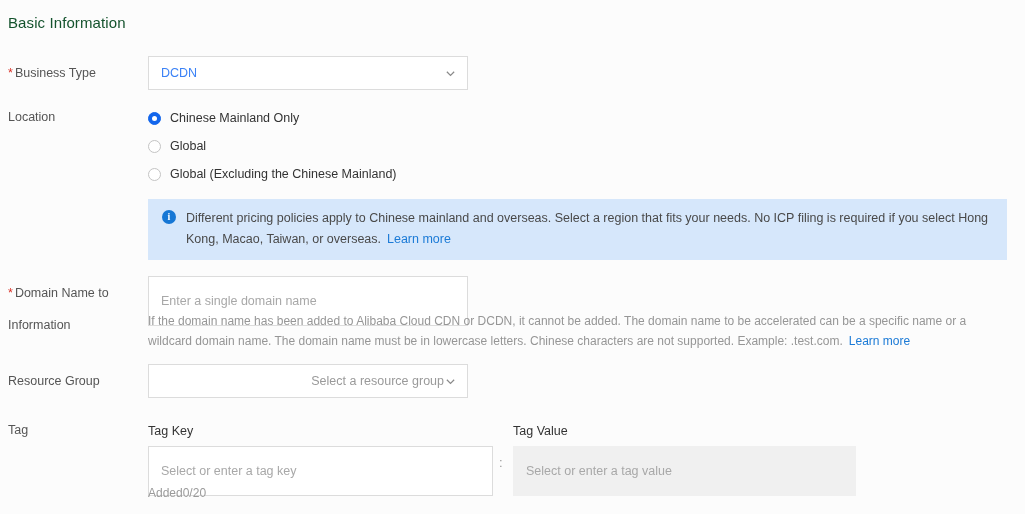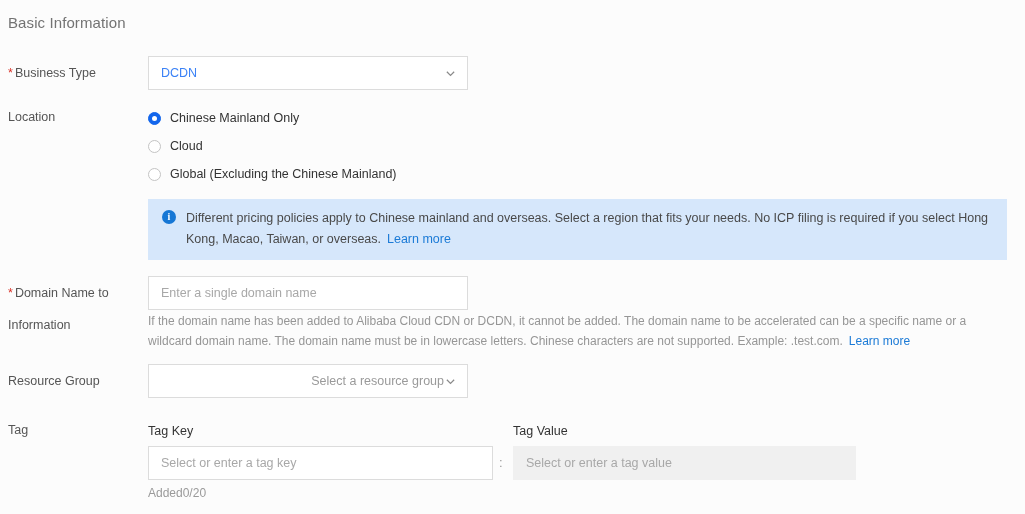--- a/index.html
+++ b/index.html
@@ -17,21 +17,21 @@
     overflow: hidden;
     position: relative;
   }
 
   
   .page-title {
     position: absolute;
     left: 8px;
     top: 14px;
     font-size: 15px;
-    color: #737373;
+    color: #14532d;
     letter-spacing: 0.1px;
   }
 
   
   .form-row {
     position: absolute;
     left: 0;
     width: 1025px;
   }
   .field-label {
@@ -77,21 +77,21 @@
     width: 13px;
     height: 13px;
     flex: 0 0 auto;
     color: #8a8a8a;
   }
   .chevron svg { display: block; }
 
   
   .text-input {
     width: 320px;
-    height: 34px;
+    height: 50px;
     background: #ffffff;
     border: 1px solid #dcdcdc;
     display: flex;
     align-items: center;
     padding: 0 12px;
   }
   .text-input .ph {
     font-size: 12.5px;
     color: #a8a8a8;
     white-space: nowrap;
@@ -233,21 +233,21 @@
   <div class="field-label" style="top:5px;">Location</div>
   <div class="control-area" style="top:0;">
 
     <div class="radio-item selected">
       <span class="radio-dot"></span>
       <span class="radio-label">Chinese Mainland Only</span>
     </div>
 
     <div class="radio-item">
       <span class="radio-dot"></span>
-      <span class="radio-label">Cloud</span>
+      <span class="radio-label">Global</span>
     </div>
 
     <div class="radio-item">
       <span class="radio-dot"></span>
       <span class="radio-label">Global (Excluding the Chinese Mainland)</span>
     </div>
 
   </div>
 </div>
 

